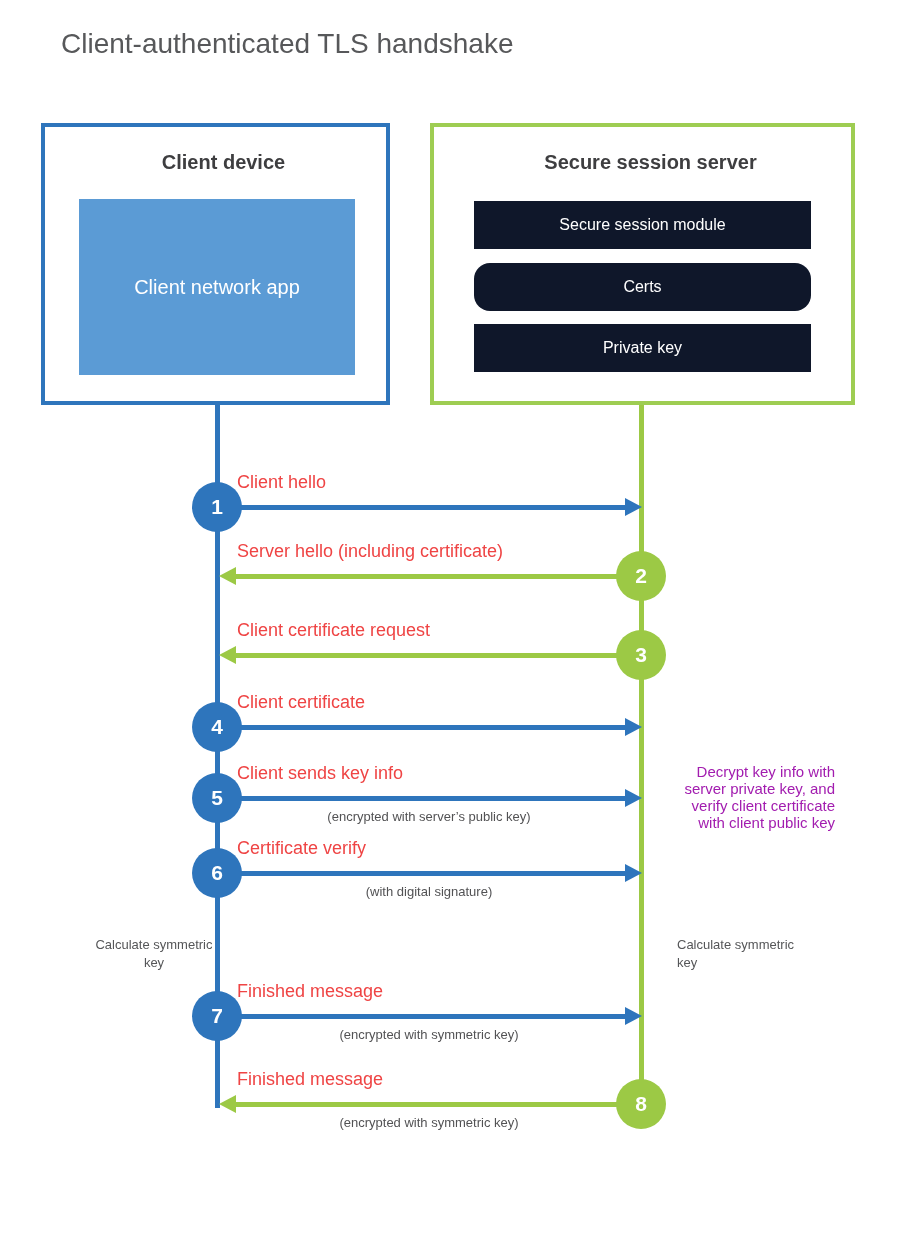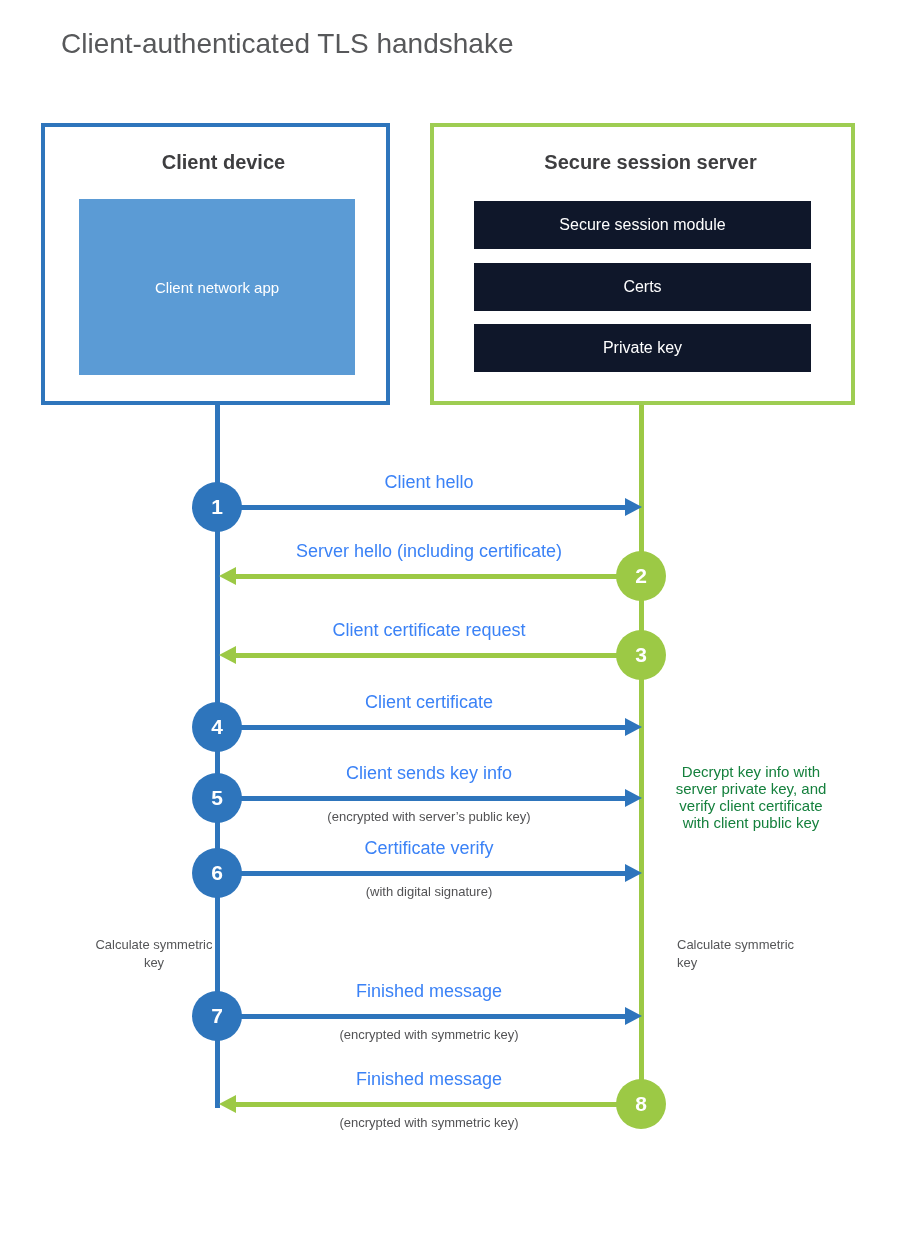--- a/index.html
+++ b/index.html
@@ -16,27 +16,27 @@
   .client-box{left:41px;width:349px;border:4px solid #2e75bc;}
   .server-box{left:430px;width:425px;border:4px solid #9ecd52;padding-left:43px;}
   .actor-title{
     position:absolute;left:8px;top:24px;width:100%;text-align:center;
     font-size:20px;font-weight:700;color:#3e3e40;
   }
   .client-app{
     position:absolute;left:34px;top:72px;width:276px;height:176px;background:#5b9bd5;
     display:flex;align-items:center;justify-content:center;text-align:center;
   }
-  .client-app-label{width:190px;color:#ffffff;font-size:15px;line-height:27px;}
+  .client-app-label{width:190px;color:#ffffff;font-size:20px;line-height:27px;}
   .server-bar{
     position:absolute;left:40px;width:337px;height:48px;background:#0f172a;
     display:flex;align-items:center;justify-content:center;
     color:#ffffff;font-size:16px;
   }
-  .bar-0{top:74px;} .bar-1{top:136px;} .bar-2{top:197px;}
+  .bar-0{top:74px;} .bar-1{top:136px;border-radius:16px;} .bar-2{top:197px;}
   
   .lifeline{position:absolute;width:5px;}
   .lifeline-client{left:215px;top:405px;height:703px;background:#2e75bc;}
   .lifeline-server{left:639px;top:405px;height:703px;background:#9cc945;}
   
   .step{position:absolute;left:0;top:0;width:900px;height:0;}
   .arrow-line{position:absolute;top:-2.5px;height:5px;}
   .blue .arrow-line{background:#2e75bc;}
   .green .arrow-line{background:#9cc945;}
   .dir-right .arrow-line{left:217px;width:410px;}
@@ -44,36 +44,36 @@
   .arrow-head{position:absolute;top:-9px;width:0;height:0;border-top:9px solid transparent;border-bottom:9px solid transparent;}
   .dir-right .arrow-head{left:625px;border-left:17px solid #2e75bc;}
   .dir-left  .arrow-head{left:219px;border-right:17px solid #9cc945;}
   .num-circle{
     position:absolute;top:-25px;width:50px;height:50px;border-radius:50%;
     color:#ffffff;font-size:21px;font-weight:700;text-align:center;line-height:50px;
   }
   .blue  .num-circle{left:192px;background:#2e75bc;}
   .green .num-circle{left:616px;background:#9cc945;}
   .msg{
-    position:absolute;left:237px;top:-35px;width:384px;text-align:center;
-    font-size:18px;color:#3b82f6;
+    position:absolute;left:237px;top:-35px;width:384px;text-align:left;
+    font-size:18px;color:#ef4444;
   }
   .msg-sub{
     position:absolute;left:237px;top:11px;width:384px;text-align:center;
     font-size:13px;color:#525254;
   }
   
   .calc-label{
     position:absolute;top:936px;font-size:13px;line-height:18px;color:#555658;
   }
   .calc-left{left:89px;width:130px;text-align:center;}
   .calc-right{left:677px;width:120px;text-align:left;}
   .server-note{
     position:absolute;left:667px;top:763px;width:168px;
-    font-size:15px;line-height:17px;color:#15803d;text-align:center;
+    font-size:15px;line-height:17px;color:#a21caf;text-align:right;
   }
 </style>
 </head>
 <body>
 
 <div class="canvas">
 
   <div class="title">Client-authenticated TLS handshake</div>
 
   <div class="actor-box client-box">

